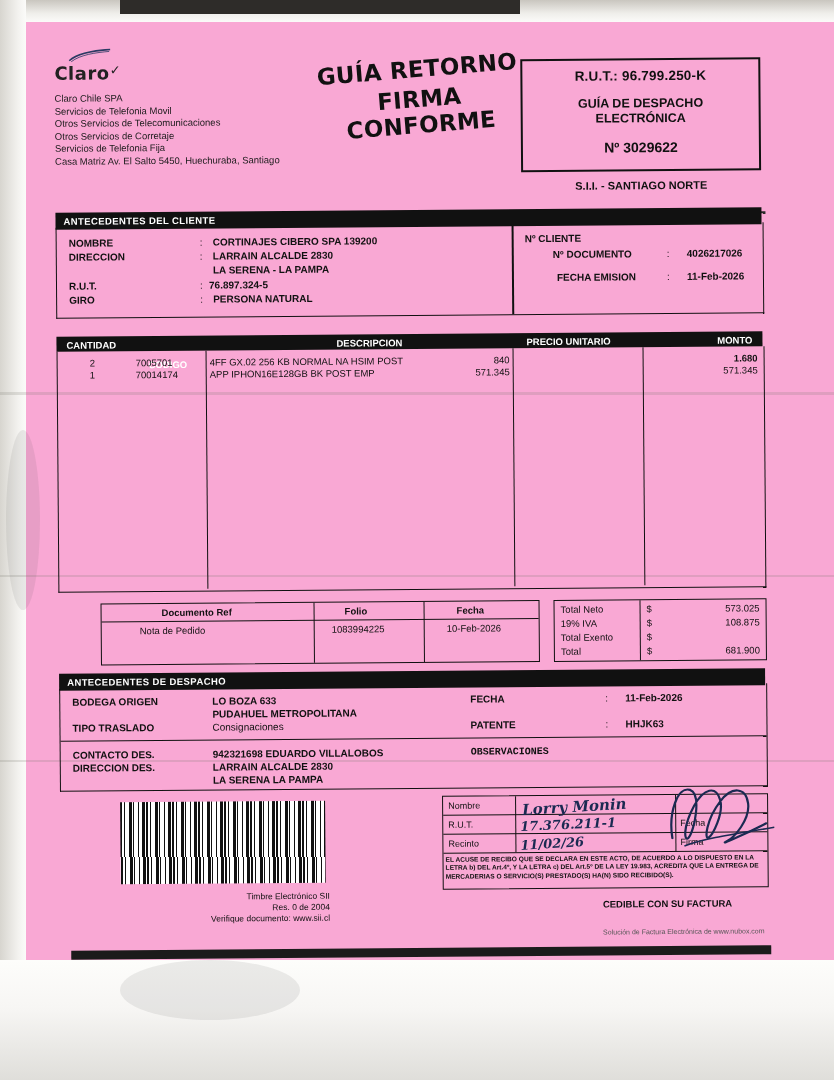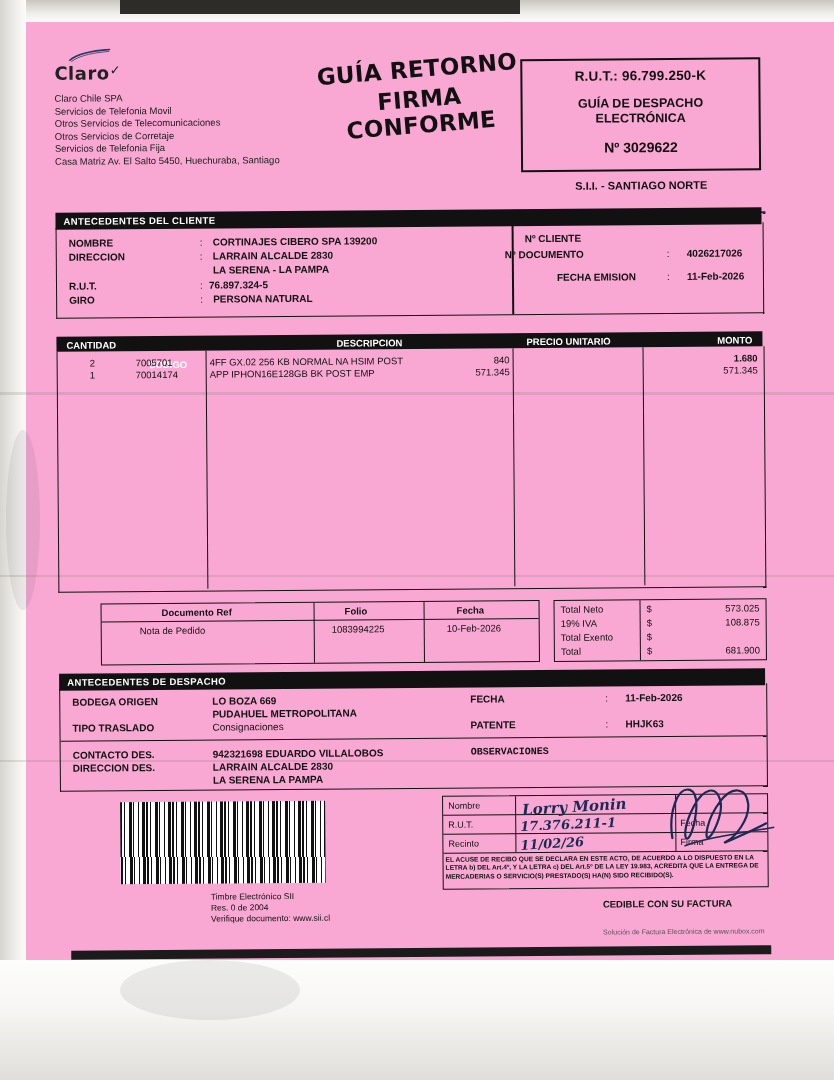--- a/index.html
+++ b/index.html
@@ -174,21 +174,21 @@
   
   .barcode {
     position: absolute; left: 78px; top: 782px; width: 205px; height: 82px;
     background:
       repeating-linear-gradient(90deg,
         #111 0 2px, #fff 2px 4px, #111 4px 5px, #fff 5px 9px,
         #111 9px 12px, #fff 12px 13px, #111 13px 14px, #fff 14px 18px,
         #111 18px 19px, #fff 19px 22px, #111 22px 25px, #fff 25px 26px);
   }
   .barcode-cap {
-    position: absolute; left: 168px; top: 872px; font-size: 8.5px; line-height: 11px;
+    position: absolute; left: 168px; top: 872px; font-size: 8.5px; line-height: 11px; text-align: right;
   }
 
   
   .sig-box {
     position: absolute; left: 400px; top: 778px; width: 324px; height: 92px;
     border: 1.4px solid #111;
   }
   .sig-box .vl { position: absolute; left: 72px; top: 0; width: 1.2px; height: 56px; background: #111; }
   .sig-box .vr { position: absolute; left: 232px; top: 0; width: 1.2px; height: 56px; background: #111; }
   .sig-box .hr1 { position: absolute; left: 0; top: 18px; width: 324px; height: 1.1px; background: #111; }
@@ -284,21 +284,21 @@
 
       <div class="fld b" style="left:12px; top:53px;">R.U.T.</div>
       <div class="fld" style="left:143px; top:53px;">:</div>
       <div class="fld b" style="left:152px; top:53px;text-align:right;">76.897.324-5</div>
 
       <div class="fld b" style="left:12px; top:67px;">GIRO</div>
       <div class="fld" style="left:143px; top:67px;">:</div>
       <div class="fld b" style="left:156px; top:67px;">PERSONA NATURAL</div>
 
       <div class="fld b" style="left:468px; top:9px;">Nº CLIENTE</div>
-      <div class="fld b" style="left:448px; top:25px;">Nº DOCUMENTO</div>
+      <div class="fld b" style="left:496px; top:25px;">Nº DOCUMENTO</div>
       <div class="fld" style="left:610px; top:25px;">:</div>
       <div class="fld b" style="left:630px; top:25px;">4026217026</div>
 
       <div class="fld b" style="left:468px; top:48px;padding-left:32px;">FECHA EMISION</div>
       <div class="fld" style="left:610px; top:48px;">:</div>
       <div class="fld b" style="left:630px; top:48px;">11-Feb-2026</div>
     </div>
 
     <div class="items-head">
       <span style="left:10px;">CANTIDAD</span>
@@ -357,21 +357,21 @@
       <div class="tot-l" style="left:6px; top:45px;">Total</div>
       <div class="tot-l" style="left:92px; top:45px;">$</div>
       <div class="tot-l" style="left:0; top:45px; width:205px; text-align:right;">681.900</div>
     </div>
 
     <div class="bar" style="left:18px; top:653px; width:706px;">ANTECEDENTES DE DESPACHO</div>
     <div class="disp-box">
       <div class="disp-hr"></div>
 
       <div class="fld b" style="left:12px; top:8px;">BODEGA ORIGEN</div>
-      <div class="fld b" style="left:152px; top:8px;">LO BOZA 669</div>
+      <div class="fld b" style="left:152px; top:8px;">LO BOZA 633</div>
       <div class="fld b" style="left:152px; top:21px;">PUDAHUEL   METROPOLITANA</div>
 
       <div class="fld b" style="left:12px; top:34px;">TIPO TRASLADO</div>
       <div class="fld" style="left:152px; top:34px;">Consignaciones</div>
 
       <div class="fld b" style="left:410px; top:8px;">FECHA</div>
       <div class="fld" style="left:545px; top:8px;">:</div>
       <div class="fld b" style="left:565px; top:8px;">11-Feb-2026</div>
 
       <div class="fld b" style="left:410px; top:34px;">PATENTE</div>

